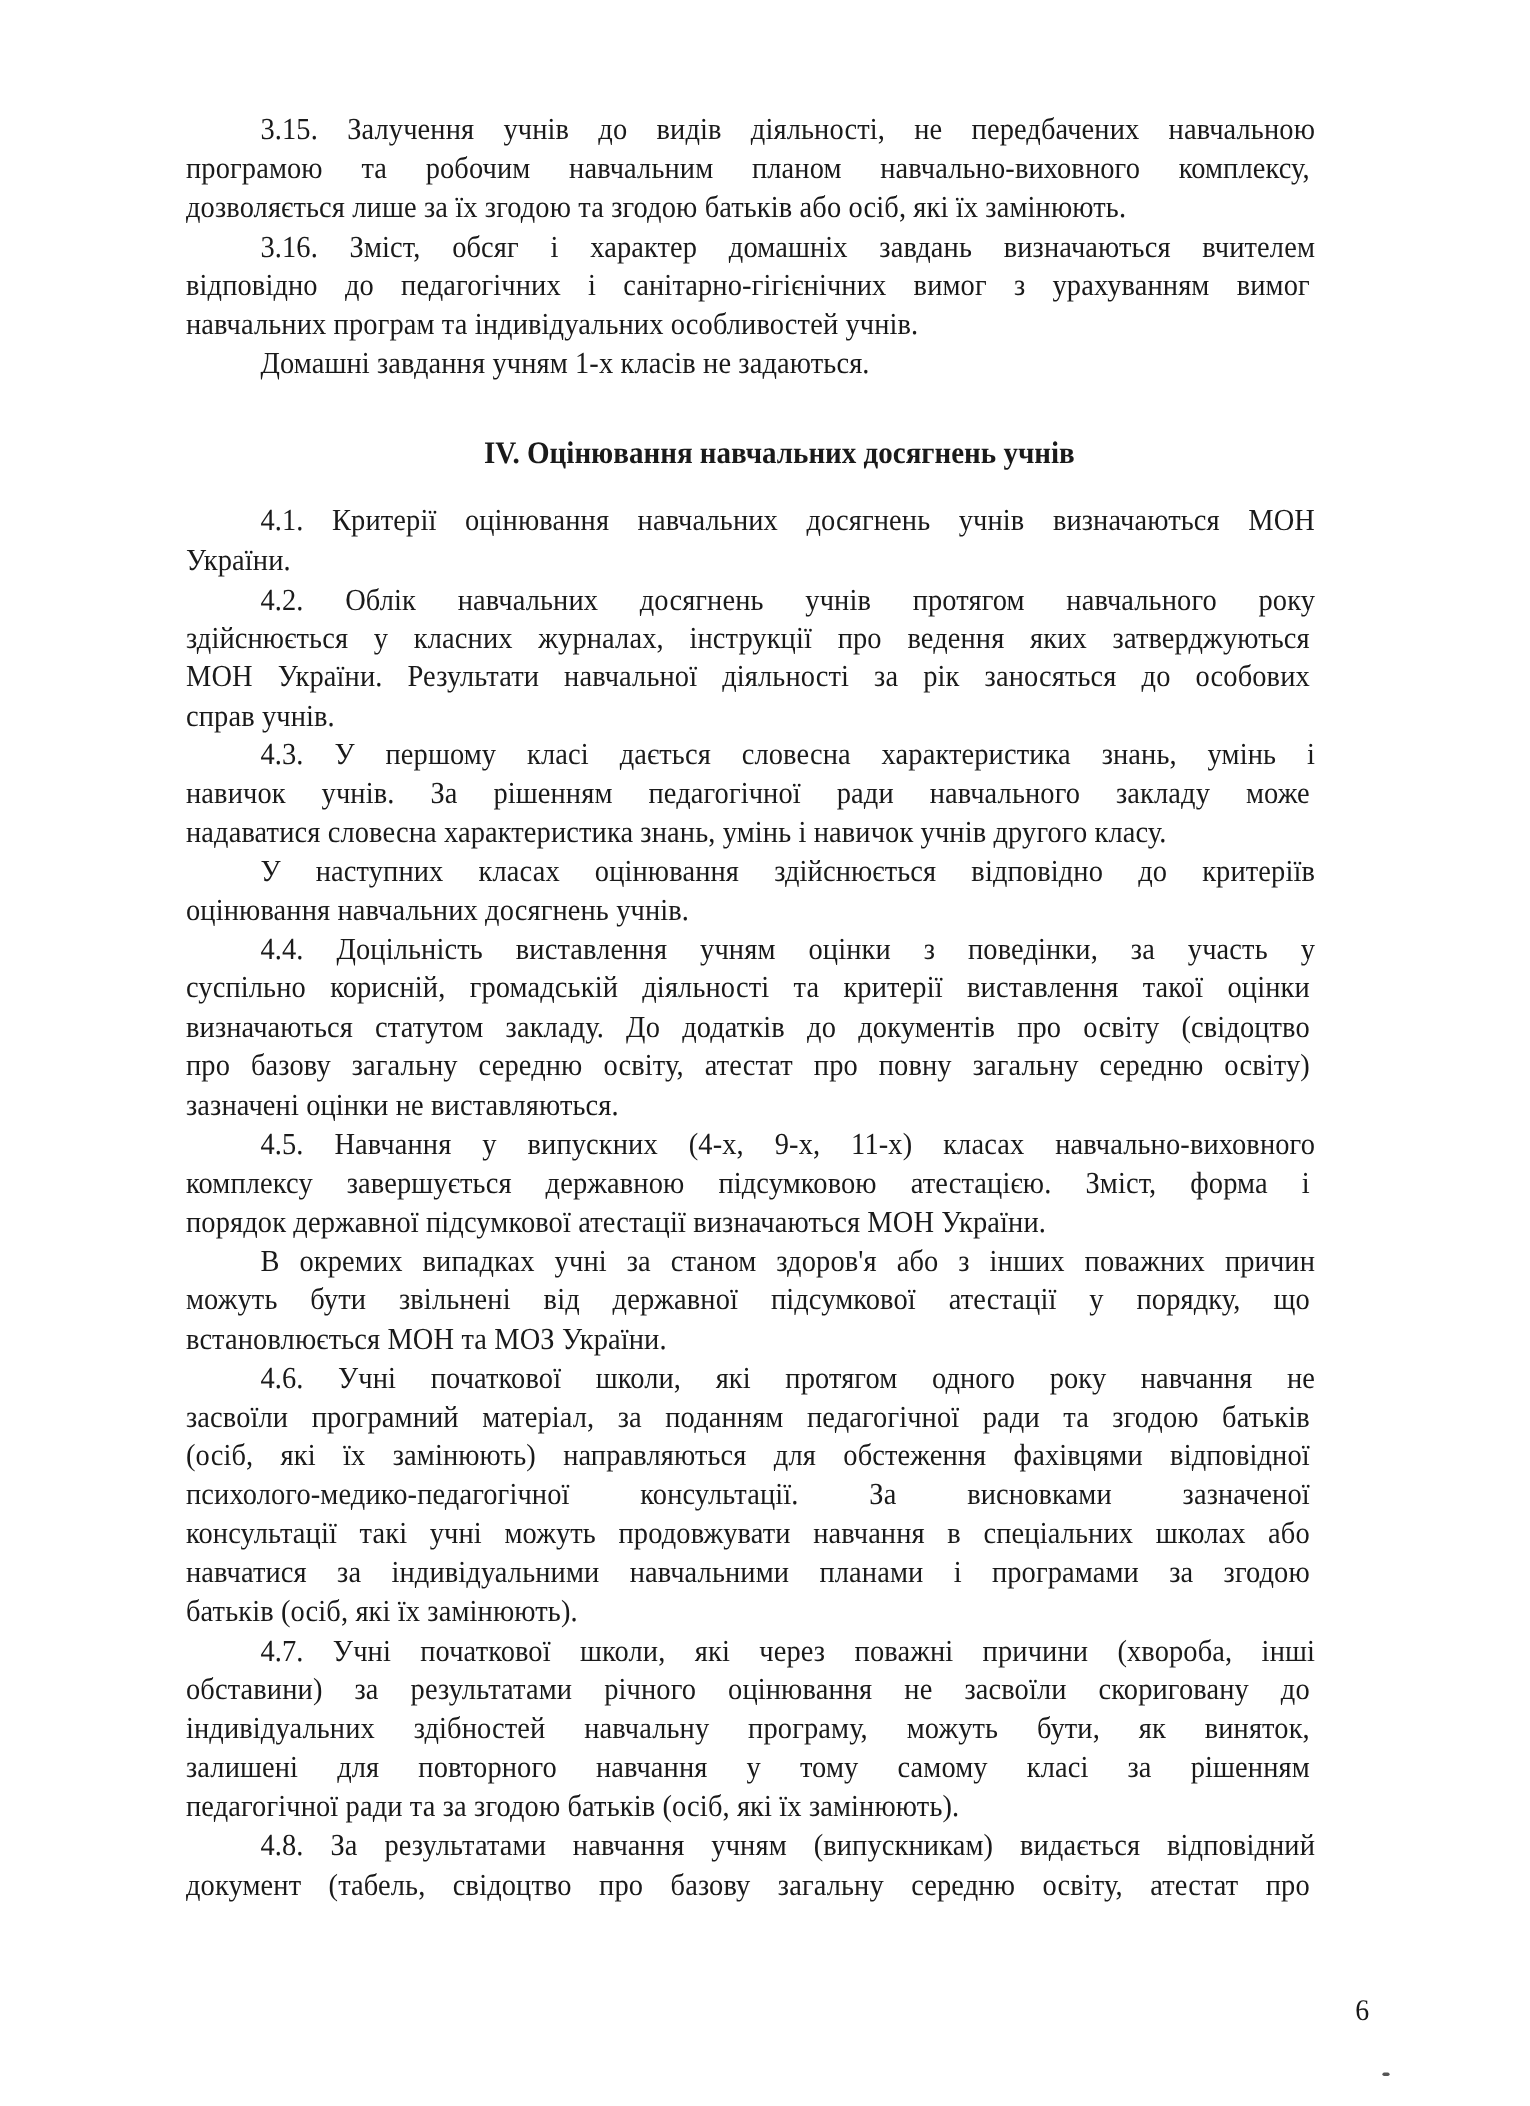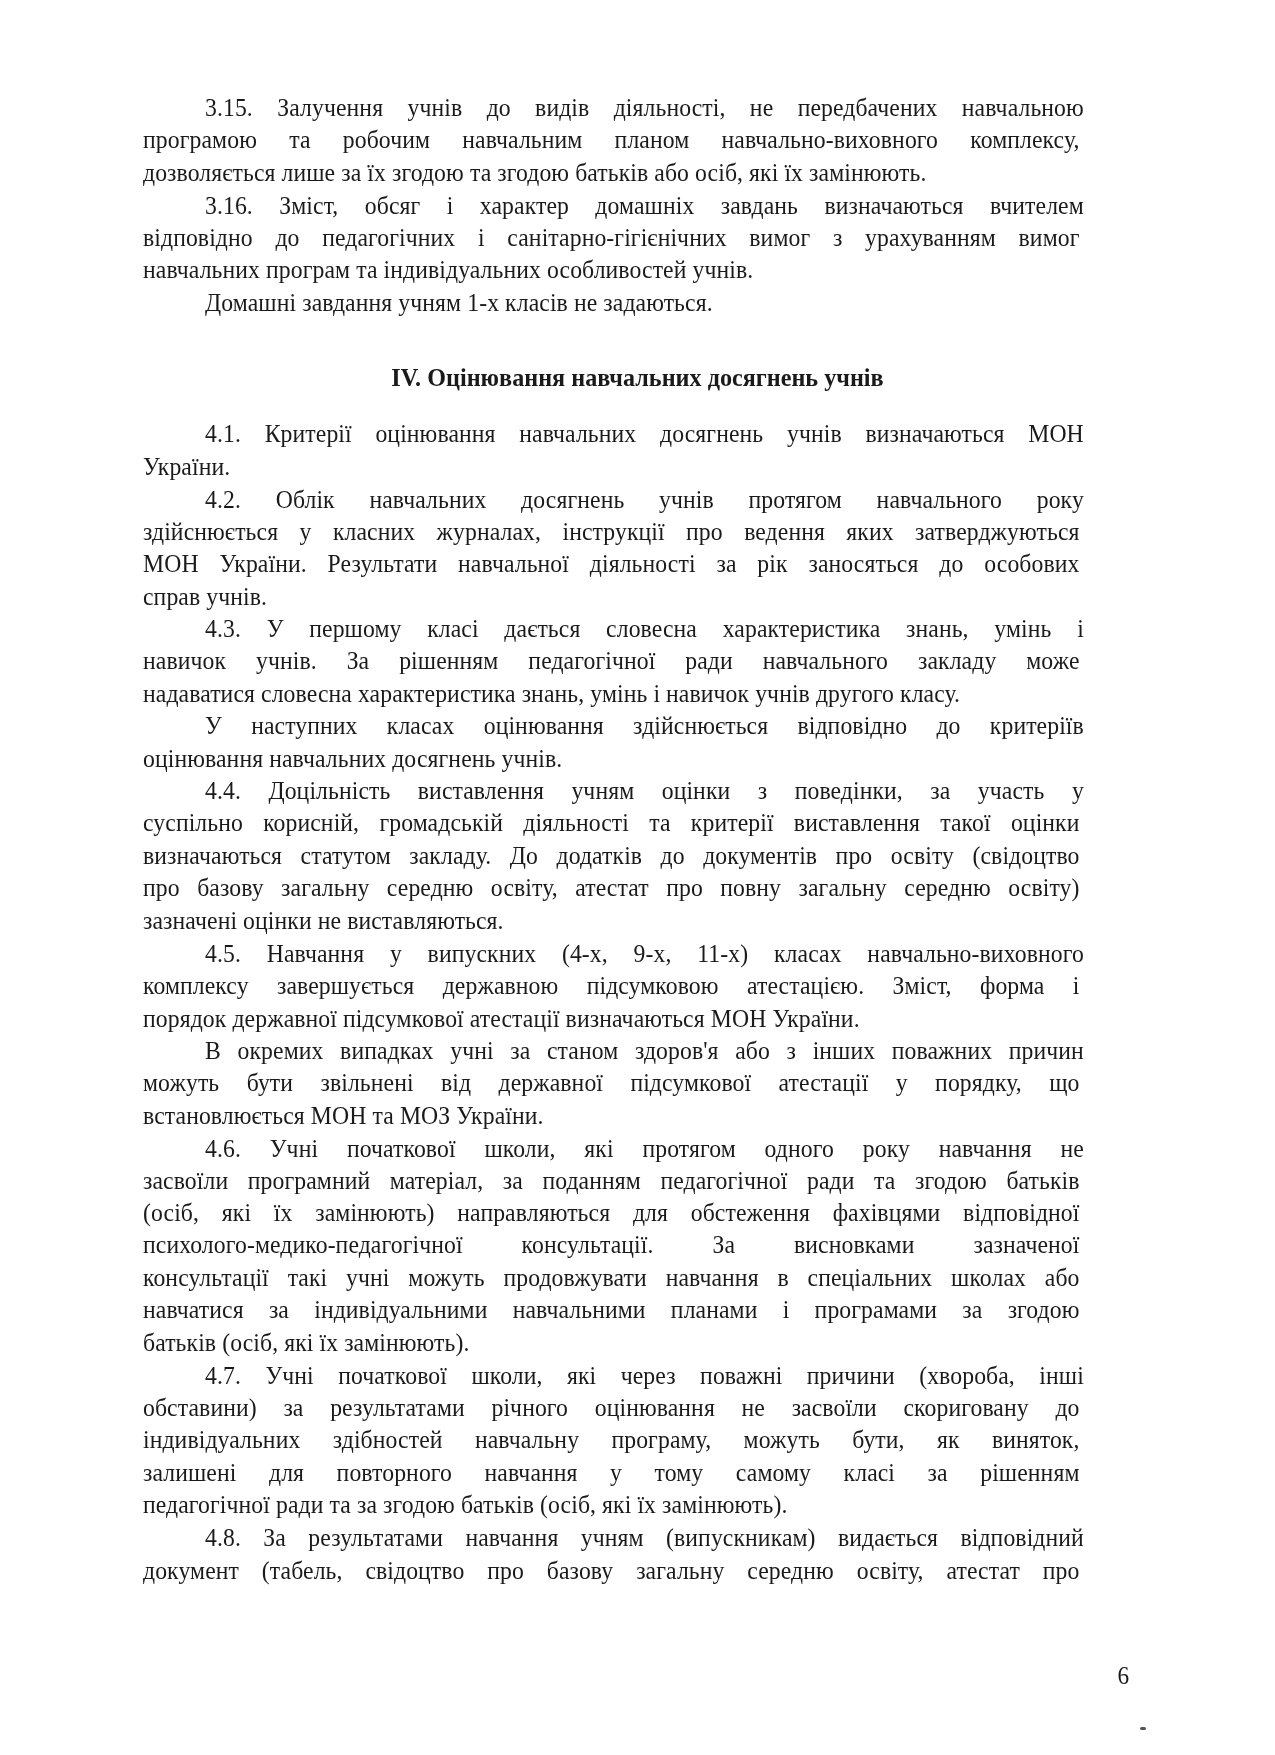--- a/index.html
+++ b/index.html
@@ -1,20 +1,20 @@
 <!DOCTYPE html>
 <html><head>
 <meta charset="utf-8">
 <style>
   html, body { margin: 0; padding: 0; }
   body {
     width: 1275px; height: 1755px; background: #ffffff; position: relative; overflow: hidden;
     font-family: "Liberation Serif", "DejaVu Serif", serif; color: #1a1a1a;
   }
-  .page { position: absolute; left: 0; top: 0; width: 1189px; height: 1755px; }
+  .page { position: absolute; left: 12px; top: 0; width: 1189px; height: 1755px; }
   .line {
     position: absolute; left: 143px; width: 1007px;
     font-size: 25.5px; line-height: 32px; height: 32px;
     white-space: nowrap; text-align: justify; text-align-last: justify;
     transform: scaleX(0.93); transform-origin: left center;
     letter-spacing: 0.1px;
   }
   .line.ind { left: 205px; width: 945px; }
   .line.last { text-align-last: left; }
   .heading {

